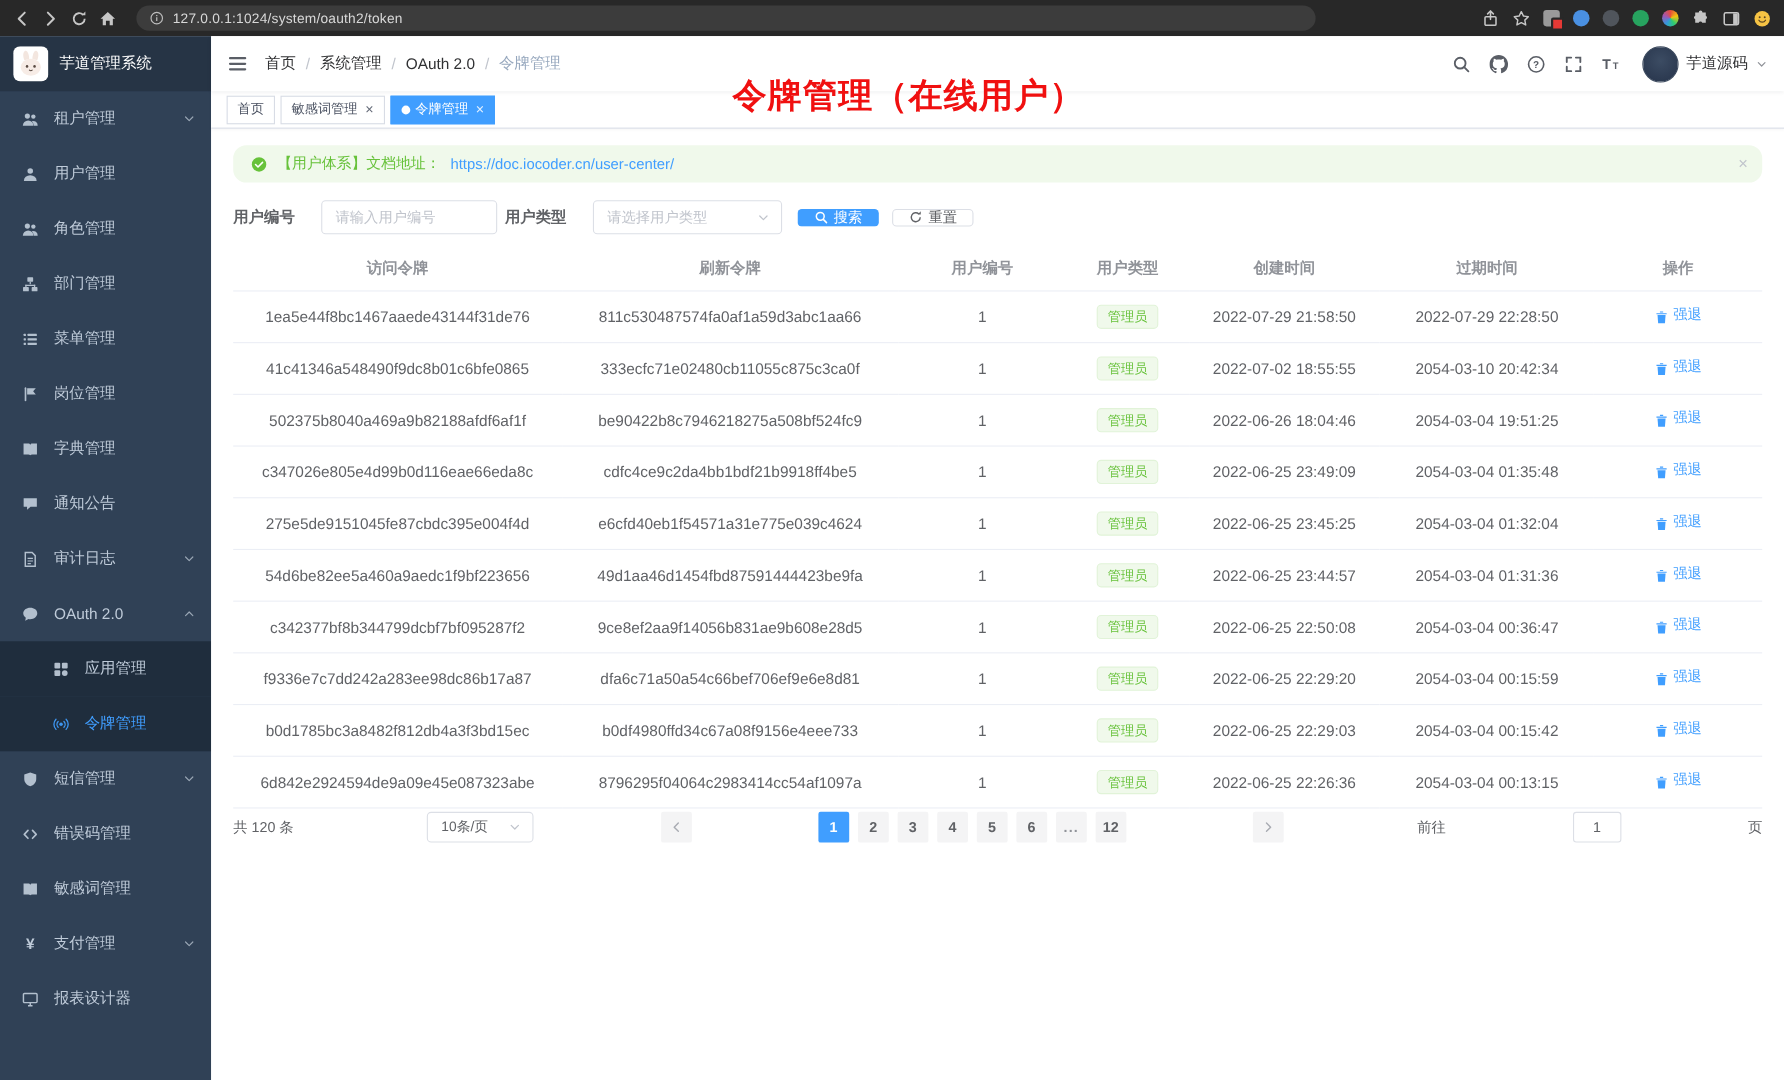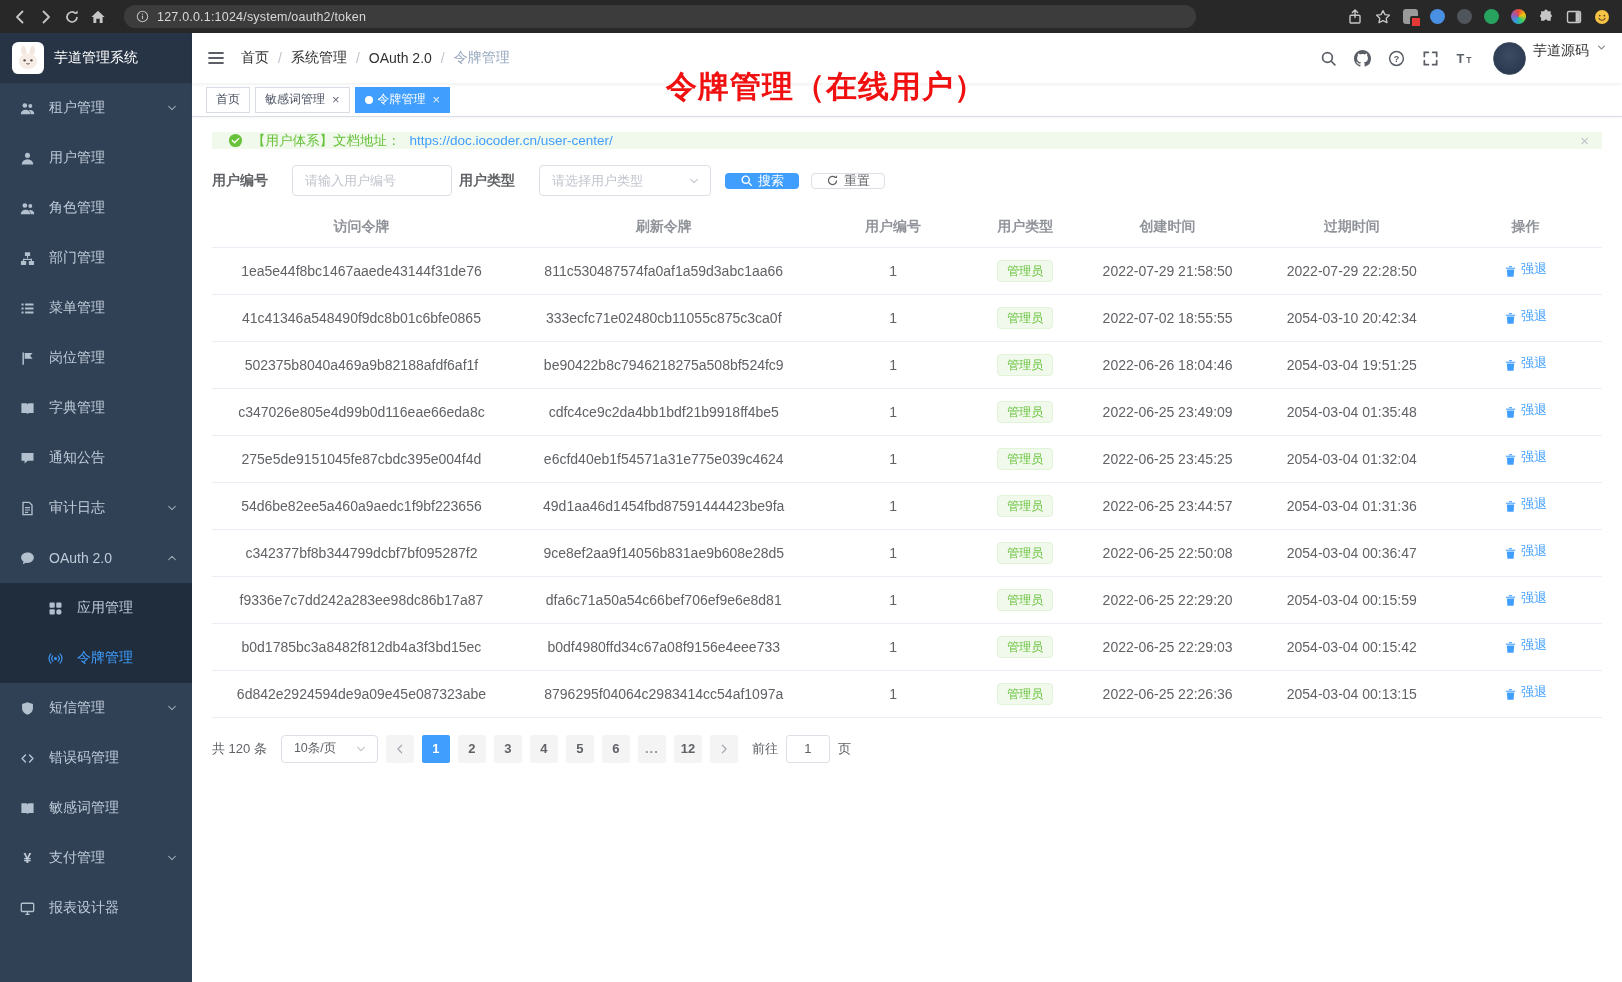--- a/index.html
+++ b/index.html
@@ -43,35 +43,35 @@
 .main{flex:1;display:flex;flex-direction:column;min-width:0;background:#fff}
 .navbar{height:50px;display:flex;align-items:center;padding:0 15px;box-shadow:0 1px 4px rgba(0,21,41,.08);position:relative;z-index:5;background:#fff;flex-shrink:0}
 .nv-icon{width:18px;height:18px;color:#5a5e66;cursor:pointer}
 .nv-icon svg{width:18px;height:18px}
 .breadcrumb{display:flex;align-items:center;gap:9px;margin-left:16px;font-size:14px}
 .bc-item{color:#303133;cursor:pointer}
 .bc-item.last{color:#97a8be;cursor:default}
 .bc-sep{color:#c0c4cc}
 .nav-right{margin-left:auto;display:flex;align-items:center;gap:17px;color:#5a5e66}
 .hd-icon{width:17px;height:17px;cursor:pointer;display:inline-flex}
-.user{display:flex;align-items:flex-start;gap:7px;cursor:pointer;margin-left:3px}
+.user{display:flex;align-items:center;gap:7px;cursor:pointer;margin-left:3px}
 .avatar{width:33px;height:33px;border-radius:50%;background:radial-gradient(circle at 50% 40%,#3c4c63,#26334a);border:1px solid #3c4a5e;flex-shrink:0}
 .uname{font-size:14px;color:#303133;white-space:nowrap}
 .caret{width:11px;height:11px;color:#909399}
 
 
 .tabbar{height:34px;display:flex;align-items:center;gap:5px;padding:0 14px;border-bottom:1px solid #d8dce5;background:#fff;box-shadow:0 1px 3px 0 rgba(0,0,0,.04);position:relative;z-index:4;flex-shrink:0}
 .tab{height:26px;display:inline-flex;align-items:center;gap:5px;padding:0 9px;border:1px solid #d8dce5;background:#fff;color:#495060;font-size:12px;cursor:pointer;white-space:nowrap}
 .tab.active{background:var(--primary,#409eff);border-color:var(--primary,#409eff);color:#fff}
 .tab-dot{width:8px;height:8px;border-radius:50%;background:#fff;display:inline-block}
 .tab-close{font-size:13px;line-height:1;margin-left:2px;opacity:.85;cursor:pointer}
 
 
 .content{flex:1;padding:15px 20px 0;overflow:hidden}
-.alert{height:17px;background:#f0f9eb;border-radius:0;display:flex;align-items:center;gap:9px;padding:0 16px;position:relative;margin-bottom:16px}
+.alert{height:34px;background:#f0f9eb;border-radius:12px;display:flex;align-items:center;gap:9px;padding:0 16px;position:relative;margin-bottom:16px}
 .alert-check{width:15px;height:15px;color:var(--success,#67c23a);flex-shrink:0}
 .alert-text{color:var(--success,#67c23a);font-size:13.5px}
 .alert-link{color:var(--primary,#409eff);font-size:13.5px;text-decoration:none;cursor:pointer}
 .alert-close{position:absolute;right:13px;color:#c0c4cc;font-size:15px;cursor:pointer}
 .filter-row{display:flex;align-items:center;margin:4px 0 12px;font-size:14px;color:#606266}
 .flabel{font-weight:700;margin-right:24px;white-space:nowrap}
 .inp{width:160px;height:31px;border:1px solid #dcdfe6;border-radius:4px;padding:0 12px;font-size:13px;color:#606266;outline:none;margin-right:7px;font-family:inherit}
 .inp::placeholder{color:#c0c4cc}
 .sel{width:172px;height:31px;border:1px solid #dcdfe6;border-radius:4px;display:flex;align-items:center;justify-content:space-between;padding:0 10px 0 12px;color:#c0c4cc;font-size:13px;cursor:pointer;margin-right:14px;background:#fff}
 .sel-caret{width:12px;height:12px;color:#c0c4cc;flex-shrink:0}
@@ -82,21 +82,21 @@
 
 
 .tbl{width:100%;border-collapse:collapse;table-layout:fixed;margin-top:6px}
 .tbl th{height:39px;font-size:14px;color:#909399;font-weight:600;border-bottom:1px solid #ebeef5;text-align:center;white-space:nowrap}
 .tbl td{height:47px;font-size:14px;color:#606266;border-bottom:1px solid #ebeef5;text-align:center;white-space:nowrap;overflow:hidden;text-overflow:ellipsis}
 .badge{display:inline-block;padding:2px 9px;font-size:12px;line-height:16px;color:var(--success,#67c23a);background:#f0f9eb;border:1px solid #e1f3d8;border-radius:4px}
 .action-link{display:inline-flex;align-items:flex-end;gap:4px;color:var(--primary,#409eff);font-size:13px;cursor:pointer;text-decoration:none}
 .tico{width:13px;height:13px;display:inline-flex}
 
 
-.pag{display:flex;align-items:center;justify-content:flex-start;gap:8px;margin-top:17px;font-size:13px;color:#606266}
+.pag{display:flex;align-items:center;justify-content:space-between;gap:8px;margin-top:3px;font-size:13px;color:#606266}
 .pag-total{margin-right:6px;white-space:nowrap}
 .sel.pag-size{width:97px;height:28px;color:#606266;margin-right:0;font-size:12.5px}
 .page-btn{min-width:28px;height:28px;padding:0 4px;background:#f4f4f5;border-radius:2px;display:inline-flex;align-items:center;justify-content:center;font-size:13px;font-weight:600;color:#606266;cursor:pointer}
 .page-btn.active{background:var(--primary,#409eff);color:#fff}
 .page-btn.nav{color:#a8abb2}
 .page-btn.nav svg{width:12px;height:12px}
 .page-btn.ell{letter-spacing:1px;color:#909399}
 #pager{display:inline-flex;gap:8px}
 .goto-label{margin-left:6px;white-space:nowrap}
 .goto-inp{width:44px;height:28px;border:1px solid #dcdfe6;border-radius:3px;text-align:center;font-size:13px;color:#606266;outline:none;font-family:inherit}

